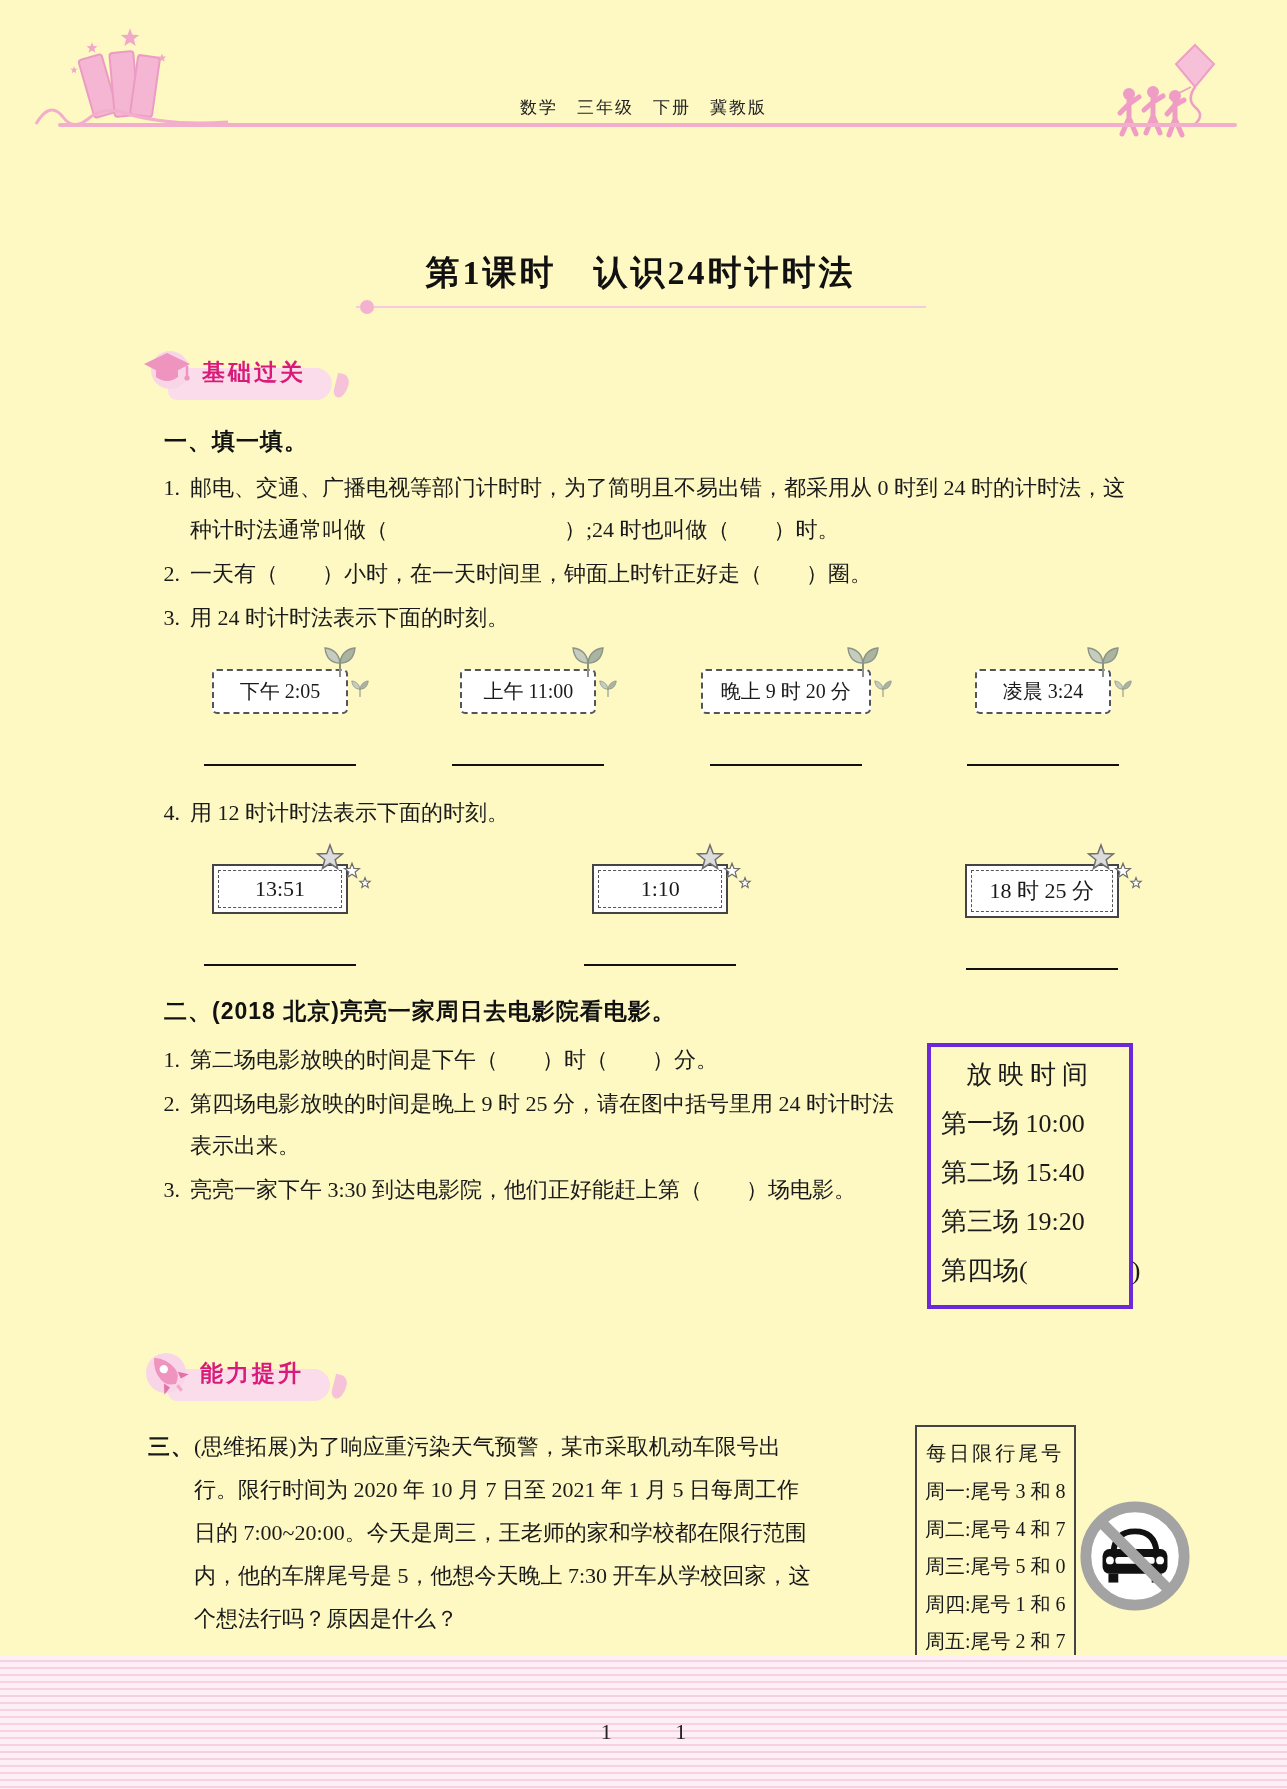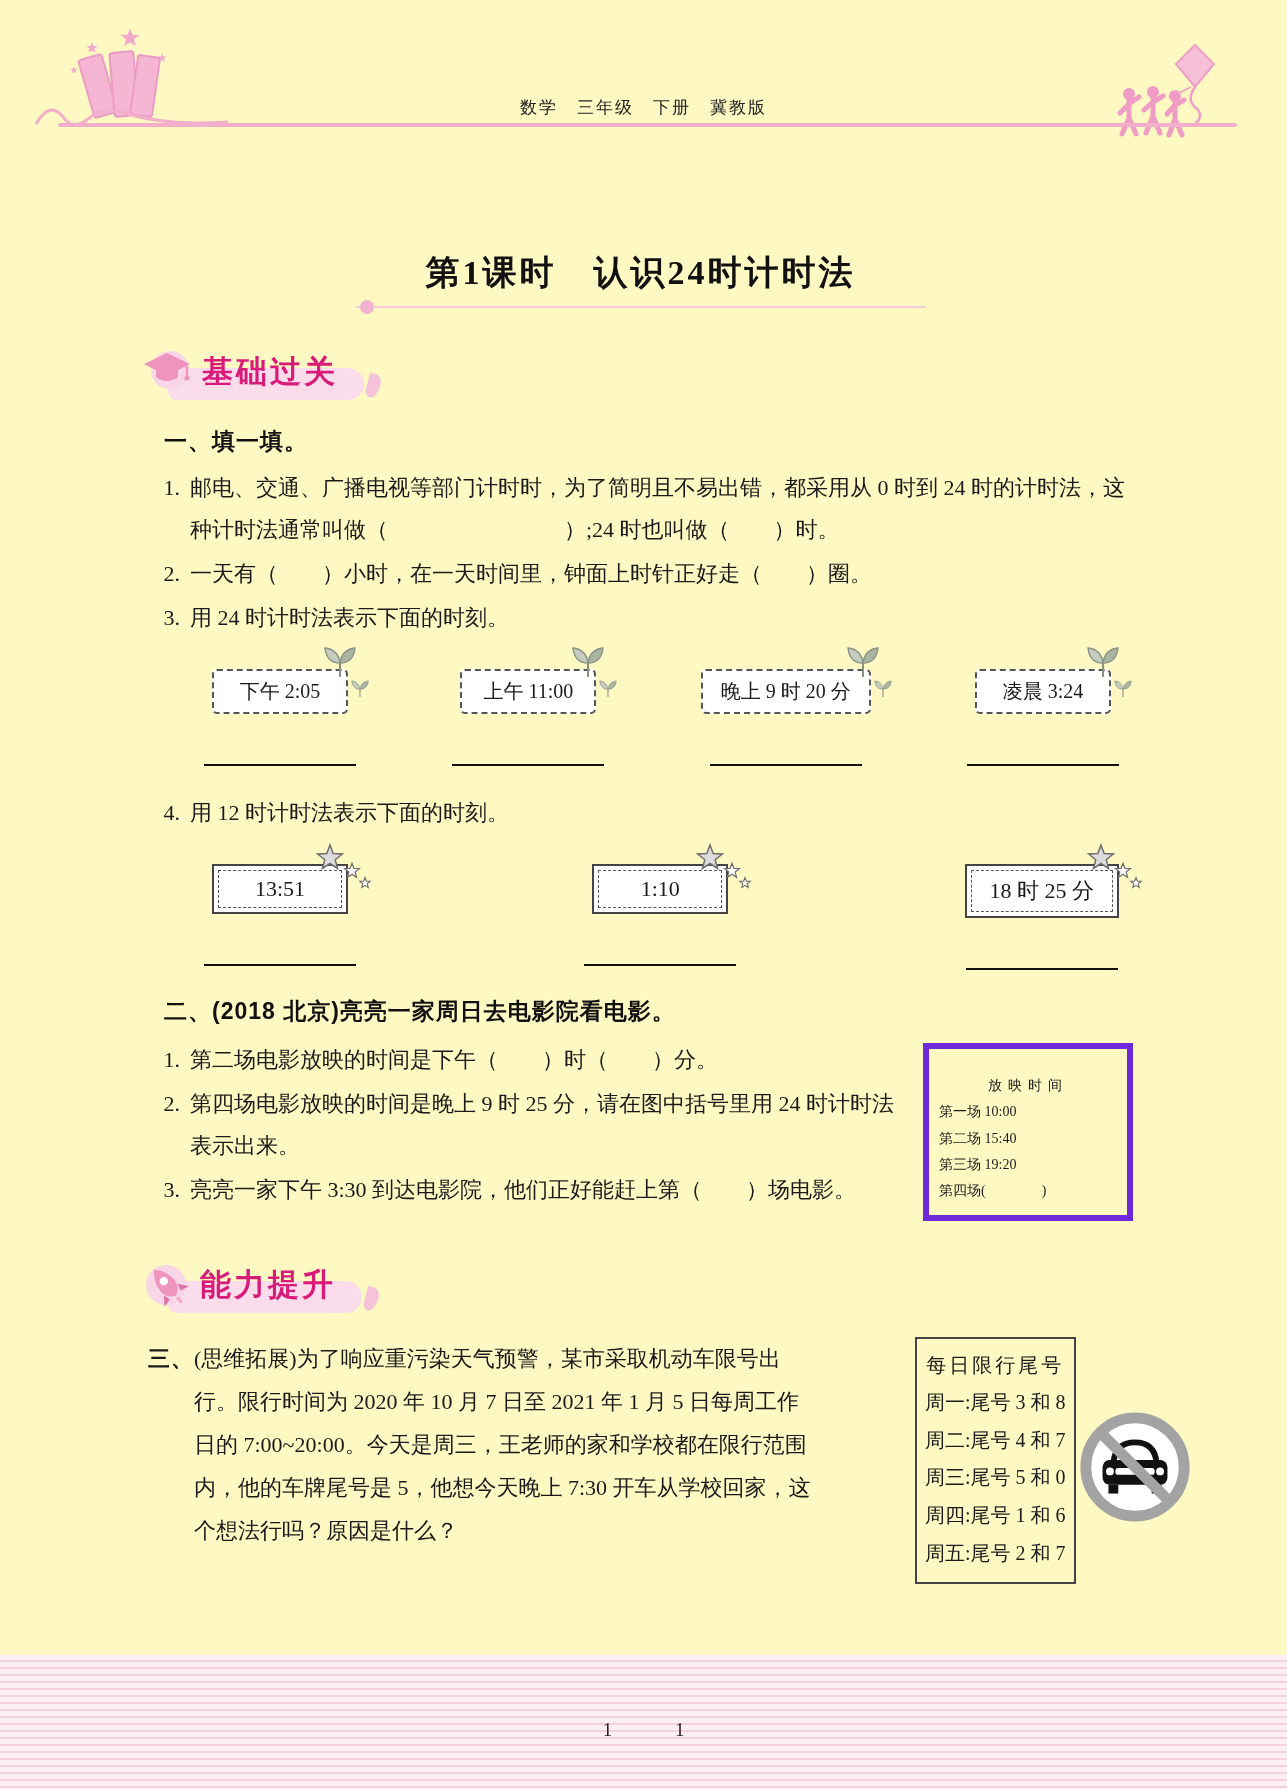--- a/index.html
+++ b/index.html
@@ -43,21 +43,21 @@
     background:#fbdcea;border-radius:10px 18px 18px 10px;
   }
   .sec-tail{
     position:absolute;right:-22px;bottom:2px;width:13px;height:24px;background:#f6c2da;
     border-radius:0 95% 95% 70% / 0 60% 100% 50%;transform:rotate(14deg);
   }
   .sec-icon{position:relative;z-index:1;margin-right:8px;display:inline-flex;}
   .sec-label{
     position:relative;z-index:1;
     font-family:"Liberation Sans","DejaVu Sans",sans-serif;
-    font-weight:bold;font-size:31px;color:#d81a78;letter-spacing:3px;padding-right:20px;
+    font-weight:bold;font-size:23px;color:#d81a78;letter-spacing:3px;padding-right:20px;
   }
   
   .q-heading{
     font-family:"Liberation Sans","DejaVu Sans",sans-serif;
     font-weight:bold;font-size:23px;color:#111;margin:6px 0 10px 16px;letter-spacing:1px;
   }
   .item{display:flex;line-height:42px;margin:2px 0;}
   .item-num{width:32px;flex:0 0 32px;text-align:right;margin-right:10px;}
   .item-body{flex:1;}
   
@@ -73,22 +73,22 @@
   .sbox-inner{
     border:1.6px dashed #555;padding:5px 18px;min-width:86px;text-align:center;font-size:22px;
   }
   .sprout-deco{position:absolute;top:-30px;right:-26px;pointer-events:none;}
   .stars-deco{position:absolute;top:-26px;right:-30px;pointer-events:none;}
   .ans-line{width:152px;border-bottom:2.5px solid #111;height:0;margin-top:50px;}
   
   .two-flex{display:flex;align-items:flex-start;}
   .two-items{flex:1;padding-right:14px;}
   .schedule-box{
-    flex:0 0 auto;width:178px;border:6px solid #6d28d9;padding:24px 10px 10px;
-    font-size:14px;line-height:1.88;margin-top:6px;
+    flex:0 0 auto;width:178px;border:4px solid #6d28d9;padding:4px 10px 10px;
+    font-size:26px;line-height:1.88;margin-top:6px;
   }
   .schedule-title{text-align:center;letter-spacing:6px;}
   .schedule-row{white-space:nowrap;}
   
   .three-flex{display:flex;align-items:flex-start;margin-top:4px;}
   .three-text{width:668px;line-height:43px;display:flex;}
   .three-num{width:46px;flex:0 0 46px;font-family:"Liberation Sans","DejaVu Sans",sans-serif;font-weight:bold;letter-spacing:1px;}
   .three-right{margin-left:auto;width:218px;display:flex;flex-direction:row;align-items:center;}
   .limit-box{
     width:196px;border:2px solid #444;padding:8px 8px 10px;font-size:20px;line-height:1.88;
@@ -96,21 +96,21 @@
   .limit-title{text-align:center;letter-spacing:3px;}
   .limit-row{white-space:nowrap;}
   .no-car{margin-top:20px;}
   
   .footer{
     position:absolute;left:0;right:0;bottom:0;height:134px;
     background:repeating-linear-gradient(to bottom,#fdeff5 0px,#fdeff5 5px,#f6d2e1 5px,#f6d2e1 7px);
   }
   .page-nums{
     position:absolute;top:64px;left:0;right:0;text-align:center;
-    font-size:19px;color:#222;font-family:"Liberation Serif","DejaVu Serif",serif;
+    font-size:22px;color:#222;font-family:"Liberation Serif","DejaVu Serif",serif;
   }
   .page-num{display:inline-block;}
   .page-num + .page-num{margin-left:58px;}
 </style>
 </head>
 <body>
 
 <svg width="0" height="0" style="position:absolute" aria-hidden="true">
   <defs>
     <polygon id="star5" points="0,-13 3.2,-4.5 12.4,-4 5.2,1.7 7.6,10.5 0,5.5 -7.6,10.5 -5.2,1.7 -12.4,-4 -3.2,-4.5"></polygon>

